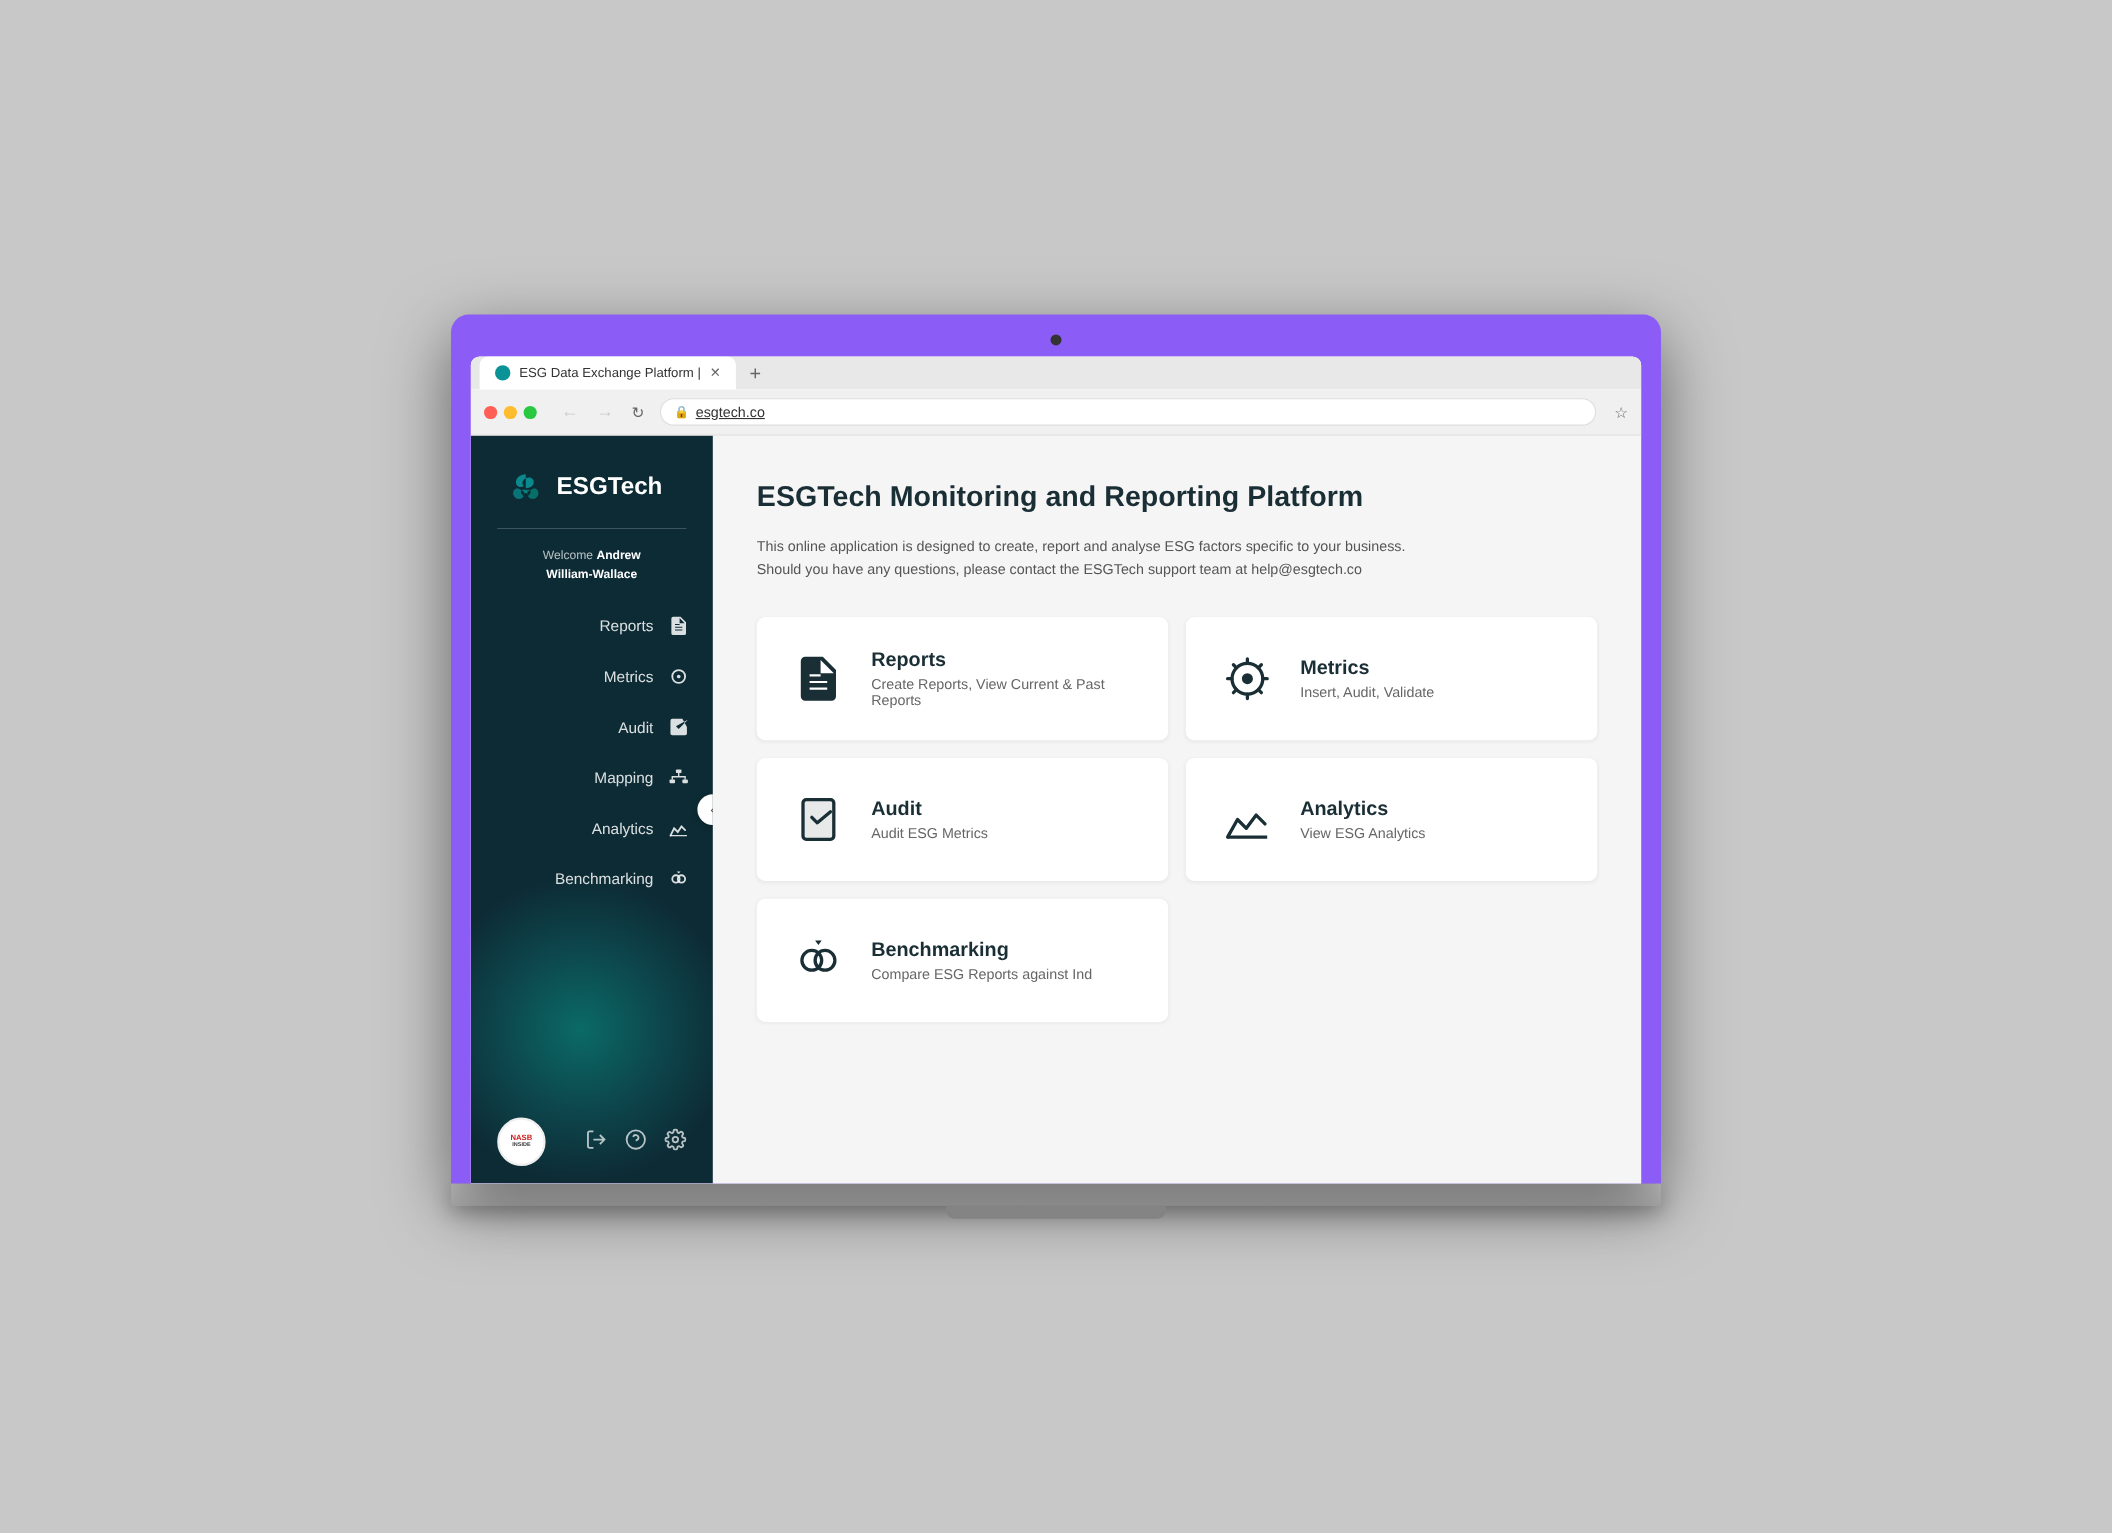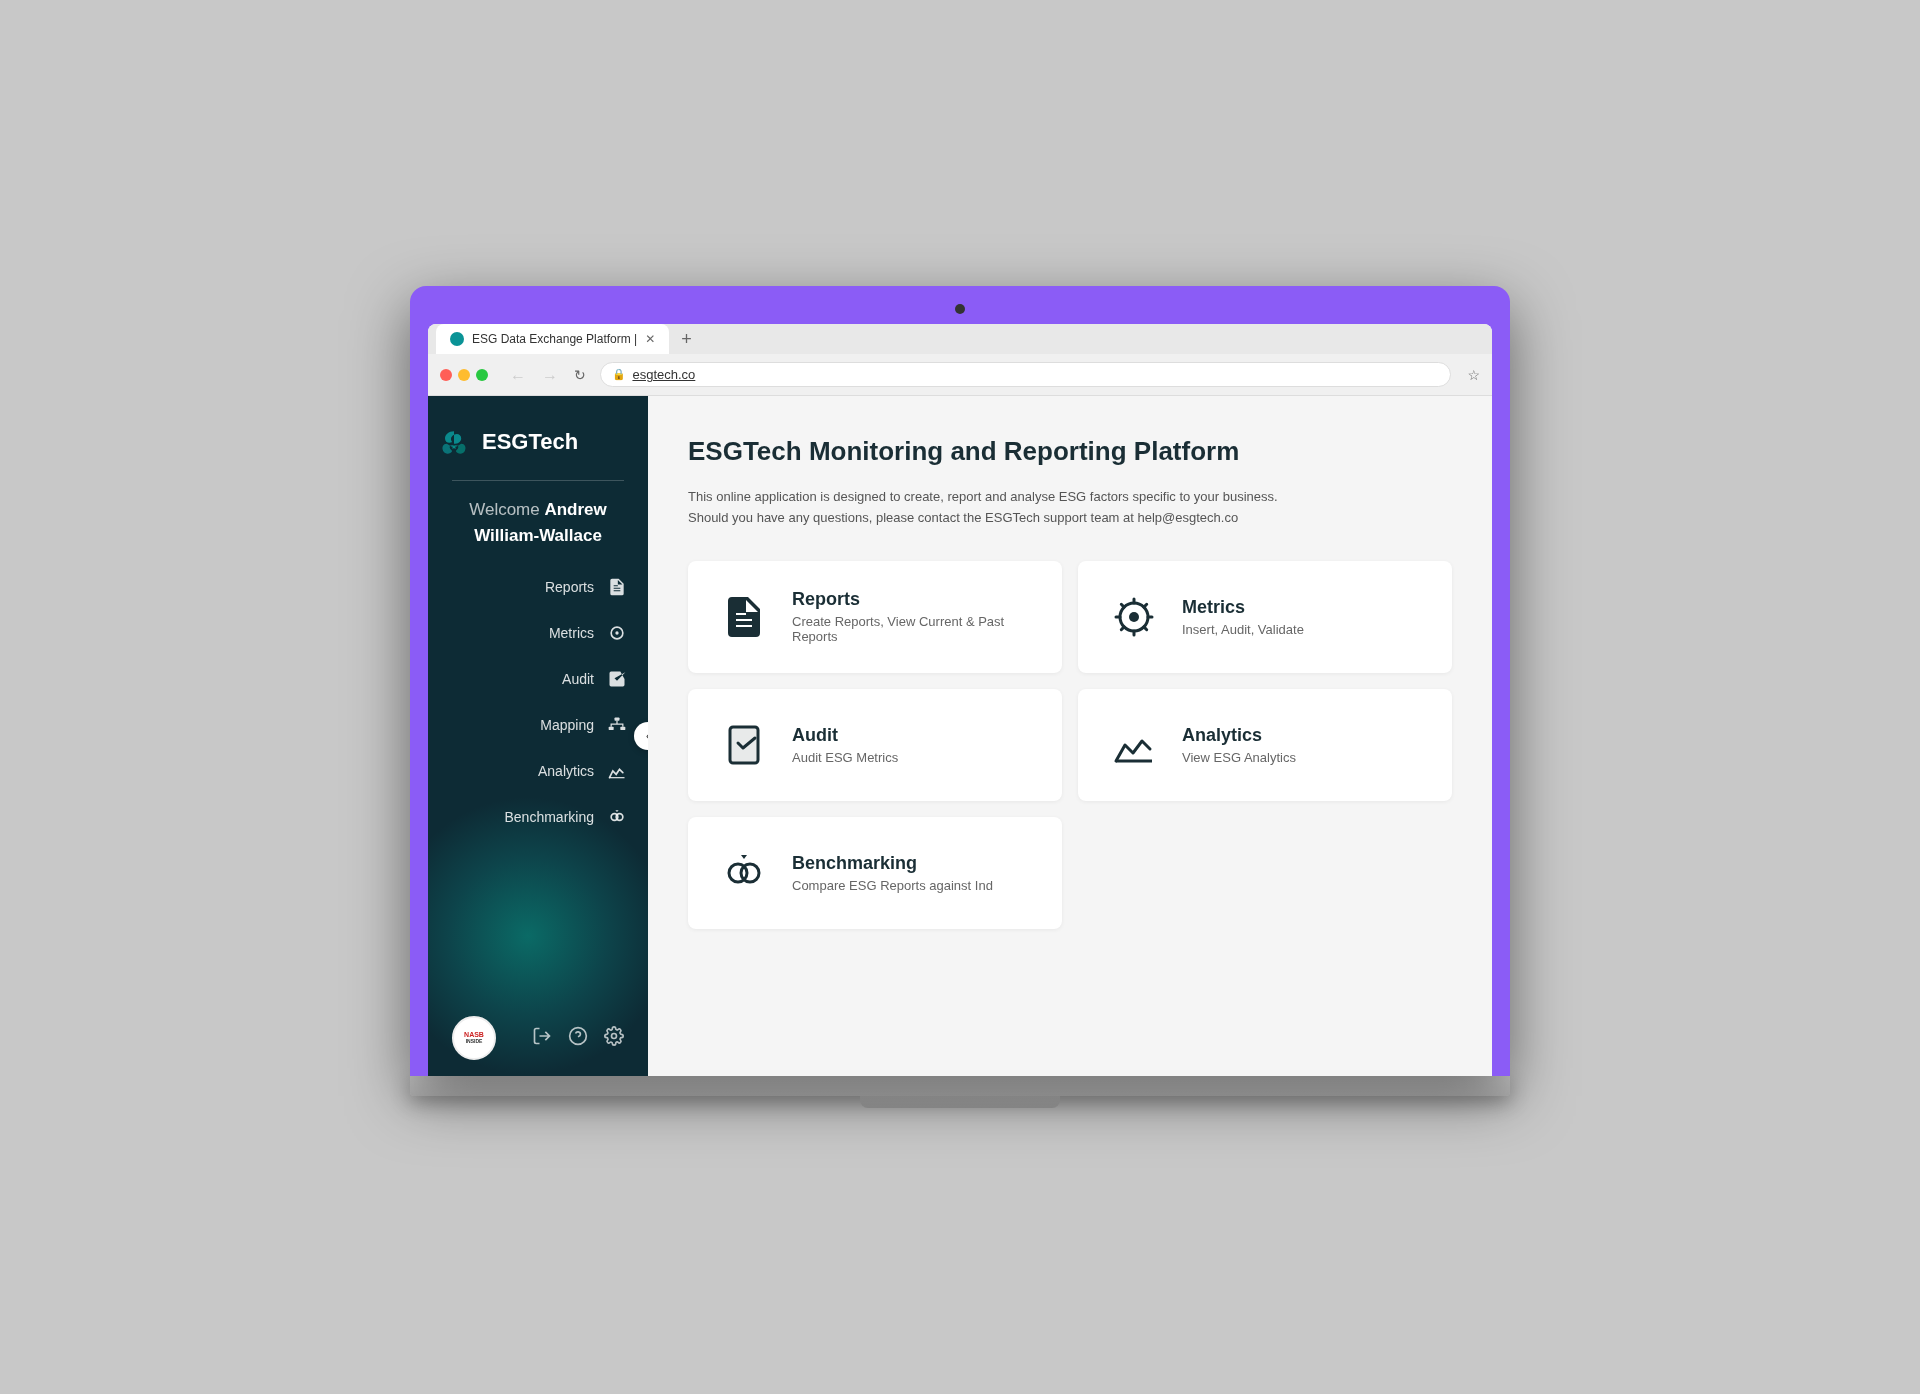--- a/index.html
+++ b/index.html
@@ -184,21 +184,21 @@
       bottom: 0;
       left: -40px;
       width: 280px;
       height: 280px;
       background: radial-gradient(ellipse at center, #0a7a72 0%, #0d4a50 40%, transparent 70%);
       border-radius: 50%;
       opacity: 0.8;
     }
 
     .sidebar-logo {
-      padding: 28px 8px 20px;
+      padding: 28px 32px 20px;
       display: flex;
       align-items: center;
       gap: 10px;
       position: relative;
       z-index: 1;
     }
 
     .logo-icon {
       width: 36px;
       height: 36px;
@@ -211,21 +211,21 @@
     }
 
     .sidebar-divider {
       border: none;
       border-top: 1px solid rgba(255,255,255,0.2);
       margin: 0 24px 16px;
     }
 
     .welcome-text {
       color: rgba(255,255,255,0.7);
-      font-size: 17px;
+      font-size: 11px;
       text-align: center;
       padding: 0 16px 16px;
       position: relative;
       z-index: 1;
       line-height: 1.5;
     }
 
     .welcome-name {
       color: #fff;
       font-weight: 600;

